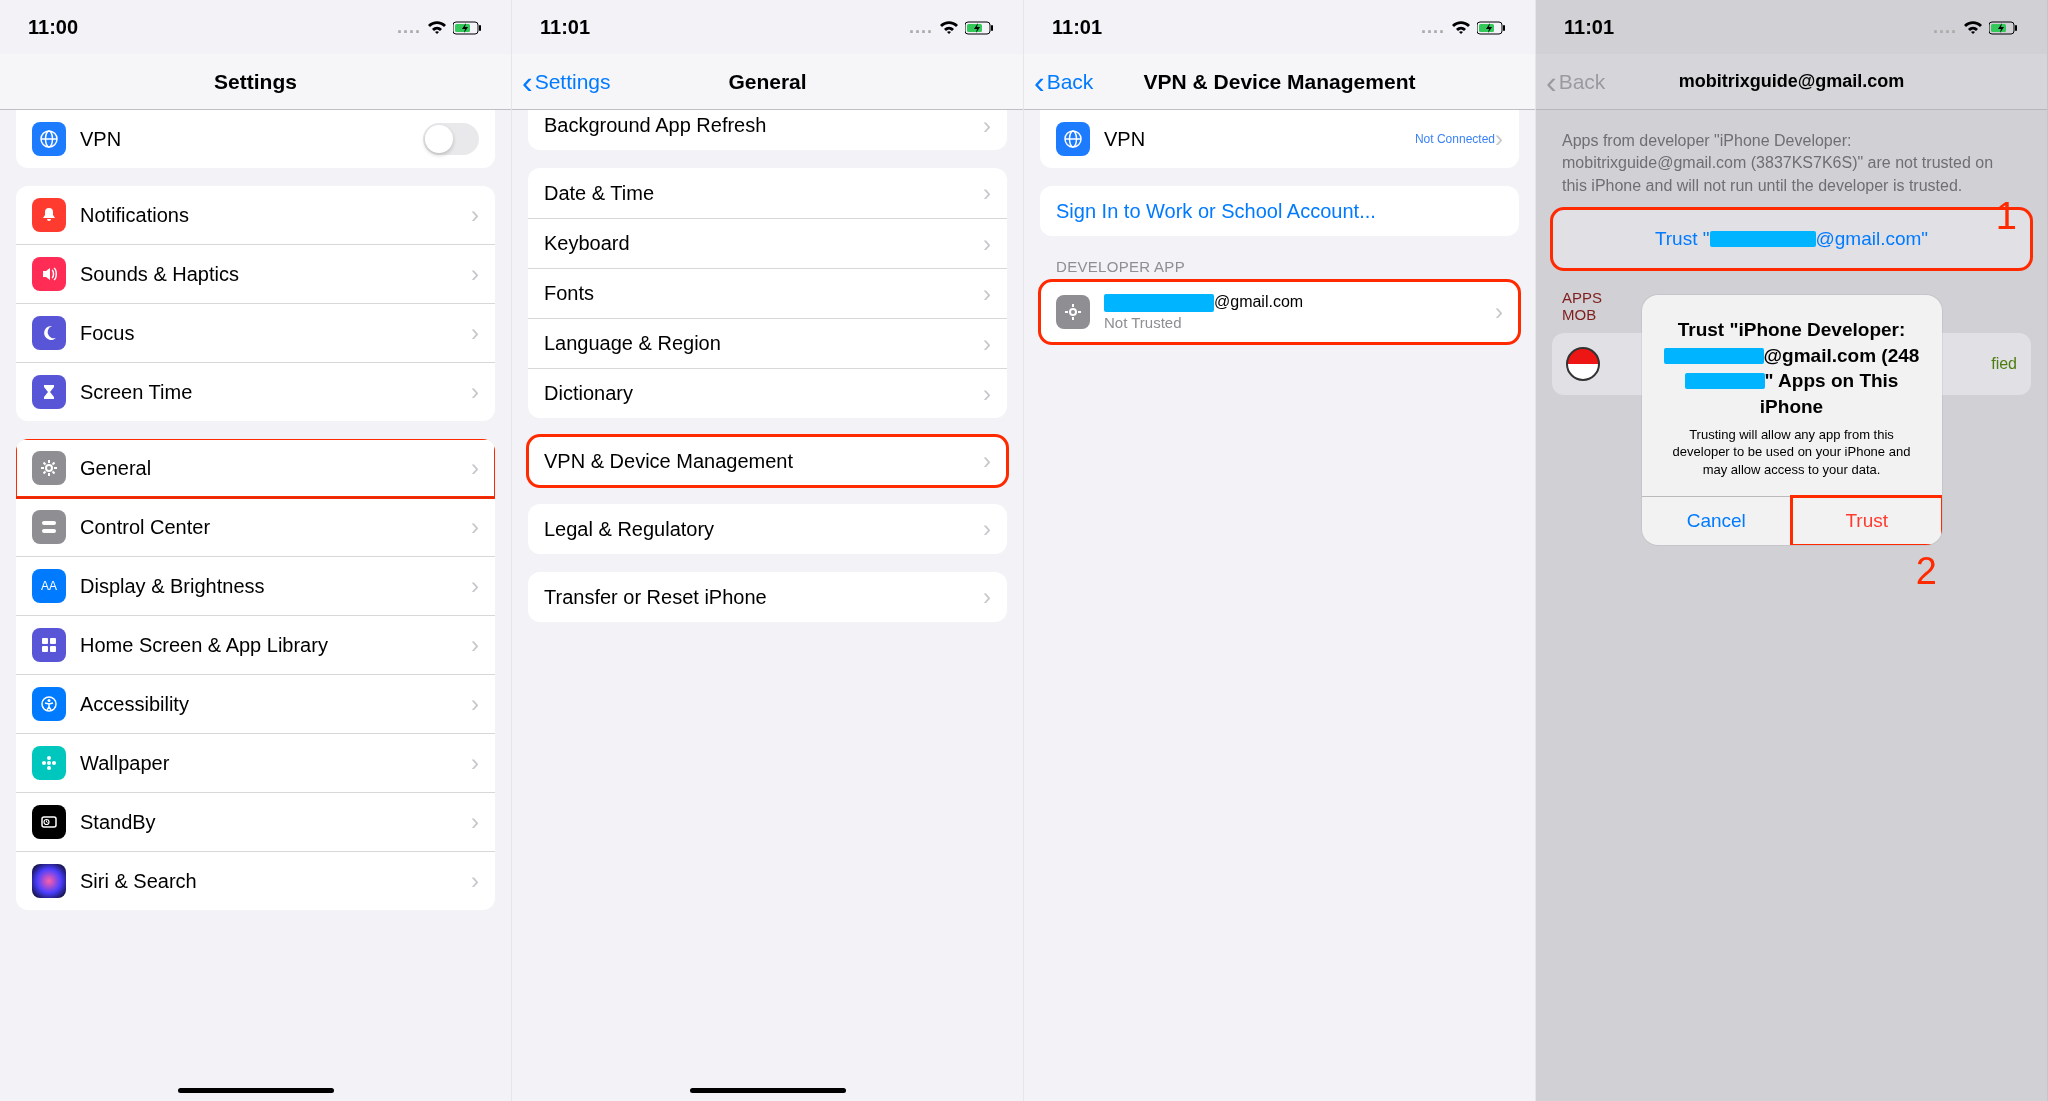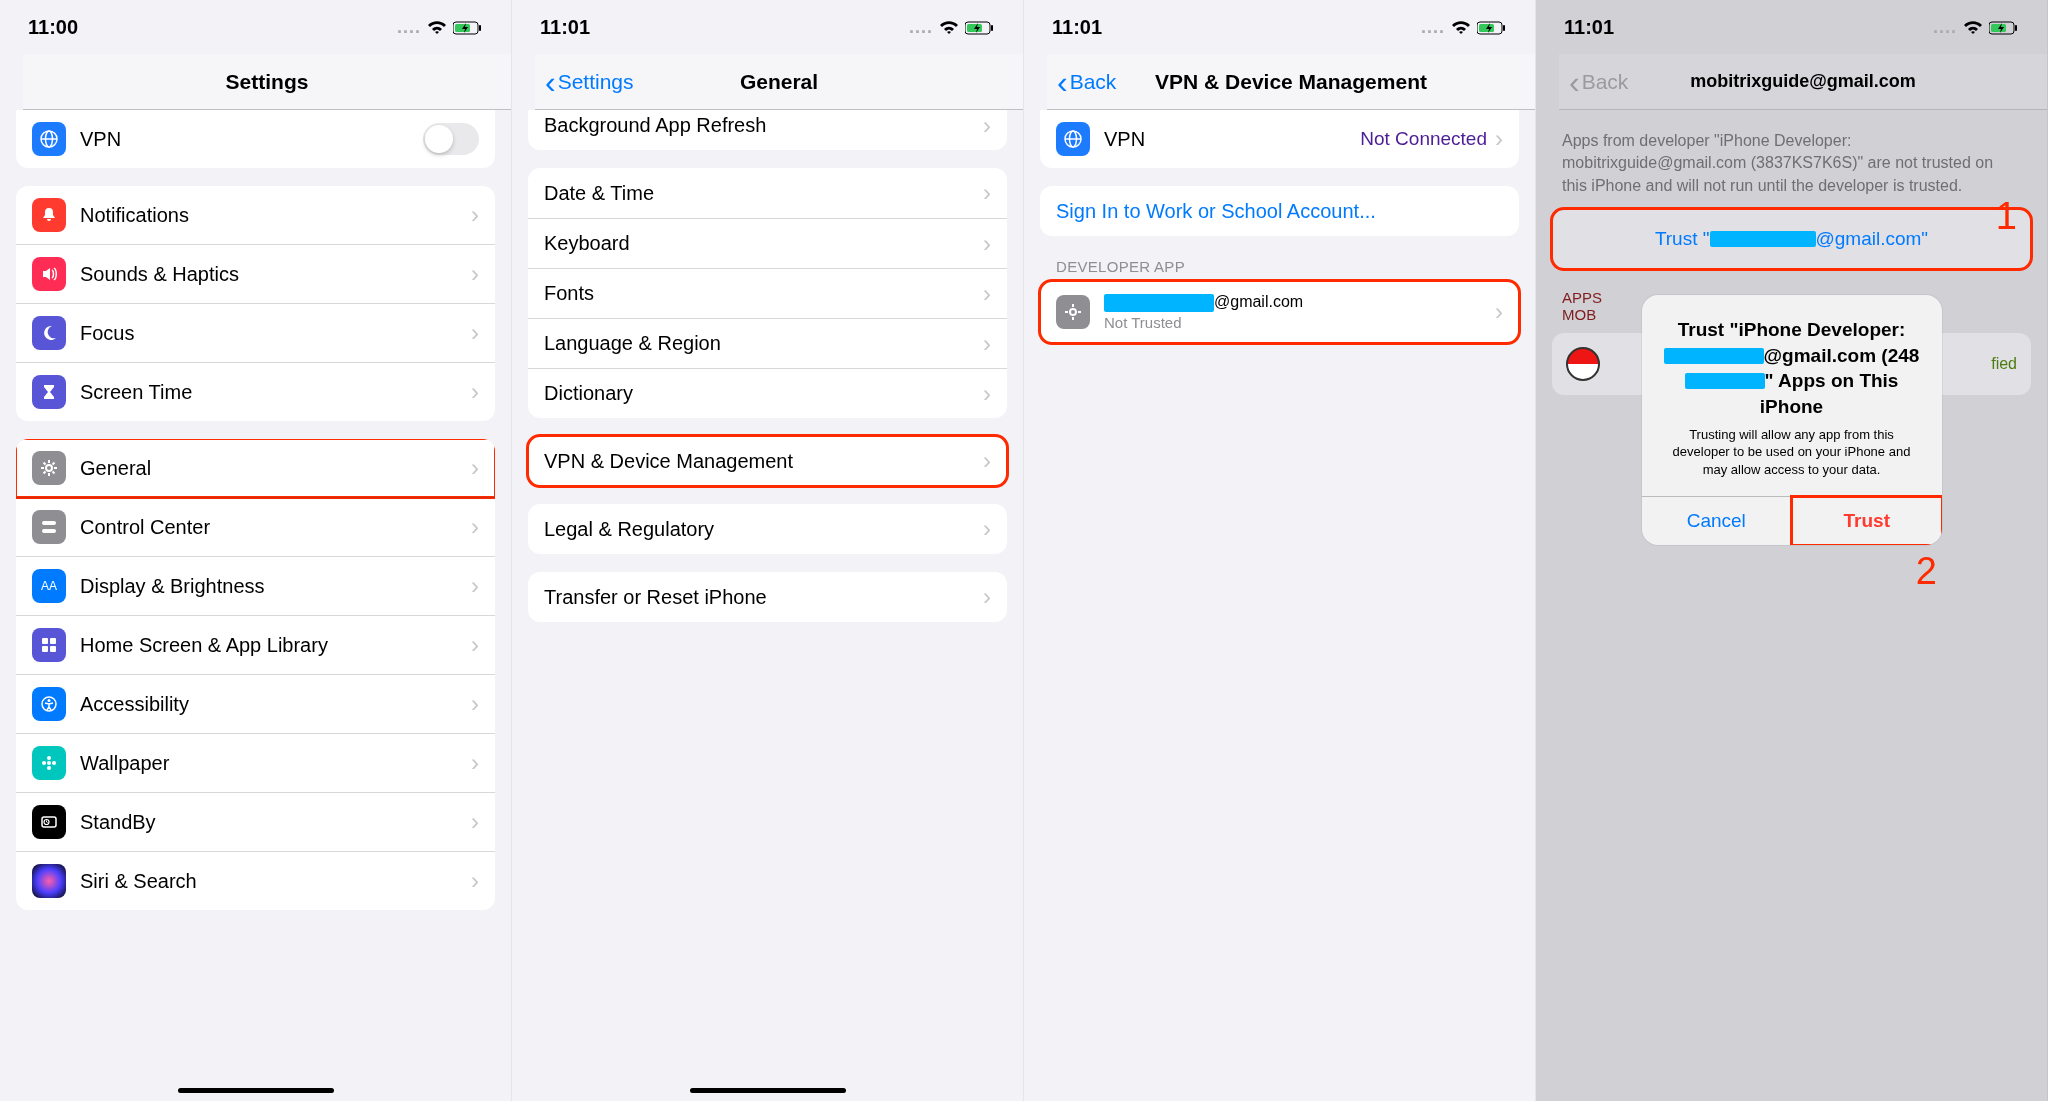--- a/index.html
+++ b/index.html
@@ -3,51 +3,51 @@
 <meta charset="utf-8">
 <style>
 *{box-sizing:border-box;margin:0;padding:0;}
 body{font-family:-apple-system,BlinkMacSystemFont,"Segoe UI",Helvetica,Arial,sans-serif;background:#fff;display:flex;width:2048px;height:1101px;overflow:hidden;}
 .phone{width:512px;height:1101px;background:#f2f2f7;position:relative;overflow:hidden;border-right:1px solid rgba(0,0,0,.05);}
 .status-bar{height:54px;display:flex;align-items:center;justify-content:space-between;padding:0 28px;font-weight:600;font-size:20px;gap:17px;}
 .status-right{display:flex;align-items:center;gap:6px;font-size:18px;color:#000;}
 .dots{color:#aaa;letter-spacing:1px;}
 .wifi-icon,.bat-icon{display:inline-block;}
 .wifi-icon svg,.bat-icon svg{vertical-align:middle;}
-.nav{height:56px;display:flex;align-items:center;position:relative;border-bottom:1px solid rgba(60,60,67,.29);background:#f6f6f9;margin-left:23px;}
+.nav{height:56px;display:flex;align-items:center;position:relative;border-bottom:1px solid rgba(60,60,67,.29);background:#f6f6f9;}
 .nav .title{position:absolute;left:0;right:0;text-align:center;font-weight:600;font-size:21px;}
 .nav .back{display:flex;align-items:center;color:#007aff;font-size:21px;margin-left:10px;position:relative;z-index:2;}
 .nav .back .chev{font-size:32px;line-height:1;margin-right:2px;font-weight:400;}
 .group{margin:18px 16px;background:#fff;border-radius:12px;overflow:hidden;}
 .row{display:flex;align-items:center;min-height:50px;padding:12px 16px;border-top:1px solid rgba(60,60,67,.2);position:relative;}
 .group .row:first-child{border-top:none;}
 .row .icon-box{width:34px;height:34px;border-radius:8px;display:flex;align-items:center;justify-content:center;margin-right:14px;flex-shrink:0;color:#fff;}
 .row .label{font-size:20px;flex:1;}
-.row .detail{color:#4c1d95;font-size:19px;margin-right:8px;}
+.row .detail{color:#3b82f6;font-size:12px;}
 .row .chev-r{color:#c7c7cc;font-size:24px;line-height:1;}
 .row.link .label{color:#007aff;}
 .toggle{width:56px;height:32px;background:#e9e9eb;border-radius:16px;position:relative;}
 .toggle .knob{width:28px;height:28px;background:#fff;border-radius:50%;position:absolute;left:2px;top:2px;box-shadow:0 2px 4px rgba(0,0,0,.2);}
 .section-header{font-size:15px;color:#8e8e93;text-transform:uppercase;padding:4px 32px 0;letter-spacing:.3px;}
 .home-ind{position:absolute;bottom:8px;left:50%;transform:translateX(-50%);width:156px;height:5px;background:#000;border-radius:3px;}
 .highlight{outline:3px solid #ff2a00;outline-offset:-1px;}
 .phone.dimmed{background:#d0d0d5;}
 .phone.dimmed .nav{background:#d6d6da;}
 .phone.dimmed .nav .back{color:#9a9aa0;}
 .phone.dimmed .status-bar{color:#000;}
 .dim-text{color:#6e6e73;font-size:16px;line-height:1.4;padding:20px 26px 8px;}
 .trust-row{margin:0 16px;background:#e0e0e5;border-radius:12px;height:60px;display:flex;align-items:center;justify-content:center;color:#007aff;font-size:19px;position:relative;}
 .alert{width:300px;background:#f2f2f2;border-radius:16px;overflow:hidden;position:absolute;top:295px;left:50%;transform:translateX(-50%);box-shadow:0 0 0 1px rgba(0,0,0,.05);z-index:10;}
 .alert .alert-body{padding:22px 18px 18px;text-align:center;}
 .alert .alert-title{font-size:19px;font-weight:600;line-height:1.35;}
 .alert .alert-sub{font-size:13px;margin-top:6px;line-height:1.35;}
 .alert .alert-btns{display:flex;border-top:1px solid rgba(60,60,67,.3);}
 .alert .alert-btn{flex:1;height:48px;display:flex;align-items:center;justify-content:center;font-size:19px;color:#007aff;border-right:1px solid rgba(60,60,67,.3);cursor:pointer;}
 .alert .alert-btn:last-child{border-right:none;}
-.alert .alert-btn.trust{color:#ff3b30;font-weight:700;}
+.alert .alert-btn.trust{color:#ff3b30;font-weight:400;}
 .red-annot{position:absolute;color:#ff2a00;font-size:38px;font-weight:500;z-index:20;}
 .redact{display:inline-block;background:#00b4ff;height:18px;vertical-align:middle;border-radius:2px;}
 .row .sublabel{font-size:15px;color:#8e8e93;}
 .row .stack{display:flex;flex-direction:column;gap:2px;flex:1;}
 .pokeball{background:linear-gradient(#ee1515 0 50%,#fff 50% 100%);border:2px solid #333;border-radius:50%;width:34px;height:34px;display:flex;align-items:center;justify-content:center;}
 .app-verified{background:#e0e0e5;margin:10px 16px;border-radius:12px;padding:14px;display:flex;align-items:center;gap:14px;}
 .general-partial{margin:-10px 16px 18px;background:#fff;border-radius:0 0 12px 12px;overflow:hidden;}
 .group.tight{margin-top:0;}
 .phone .scroll{height:calc(100% - 110px);overflow:hidden;position:relative;}
 </style>

